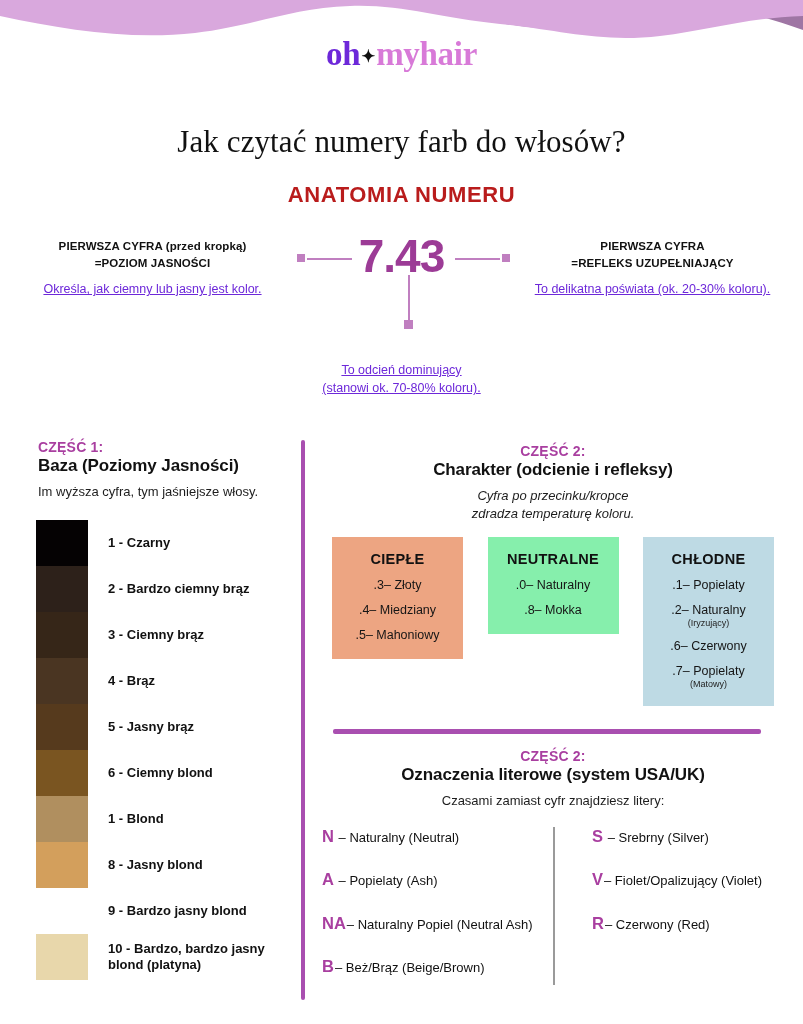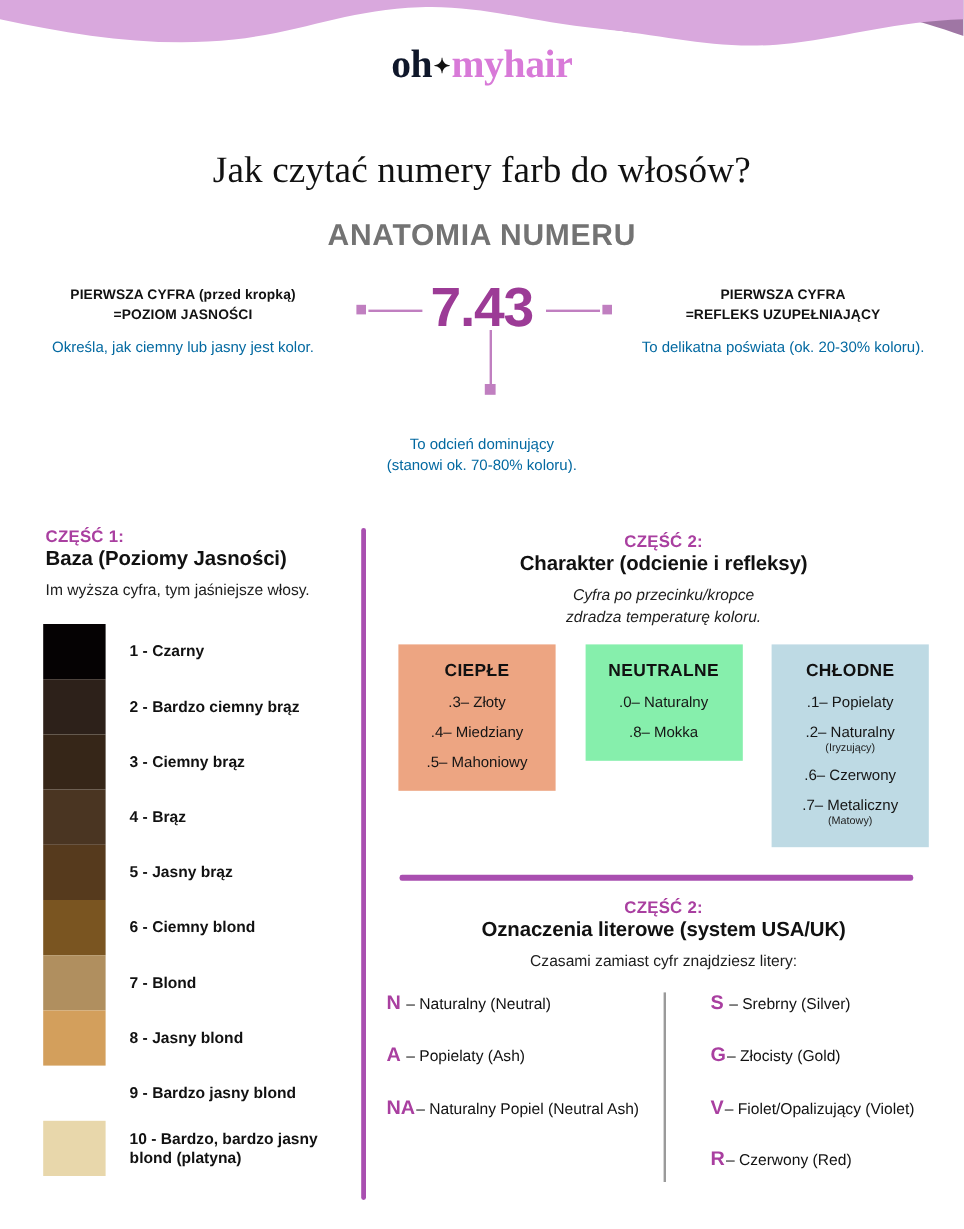--- a/index.html
+++ b/index.html
@@ -32,21 +32,21 @@
     top: 38px;
     left: 0;
     width: 803px;
     text-align: center;
     font-family: "Liberation Serif", serif;
     font-size: 33px;
     font-weight: bold;
     letter-spacing: -0.3px;
     line-height: 1;
   }
-  .logo .oh { color: #0f172a; }
+  .logo .oh { color: #6d28d9; }
   .logo .my { color: #d87ad8; }
   .logo .spark {
     display: inline-block;
     color: #111111;
     font-size: 17px;
     vertical-align: 3px;
     margin: 0 1px;
   }
 
   
@@ -63,23 +63,23 @@
     letter-spacing: 0.1px;
   }
 
   
   .anatomy-heading {
     position: absolute;
     top: 182px;
     left: 0;
     width: 803px;
     text-align: center;
-    font-size: 25px;
-    font-weight: bold;
-    color: #737373;
+    font-size: 22px;
+    font-weight: bold;
+    color: #b91c1c;
     letter-spacing: 0.6px;
   }
 
   
   .big-number {
     position: absolute;
     top: 233px;
     left: 0;
     width: 803px;
     text-align: center;
@@ -109,22 +109,23 @@
   .anat-title {
     font-size: 11.5px;
     font-weight: bold;
     color: #111111;
     line-height: 1.45;
     letter-spacing: 0.1px;
   }
   .anat-desc {
     margin-top: 9px;
     font-size: 12.5px;
-    color: #0369a1;
+    color: #6d28d9;
     line-height: 1.45;
+    text-decoration: underline;
   }
   .anat-bottom .anat-title { font-size: 12px; }
 
   
   .vdivider {
     position: absolute;
     top: 440px;
     left: 301px;
     width: 4px;
     height: 560px;
@@ -362,21 +363,21 @@
     <div class="level-row">
       <div class="swatch" style="background: rgb(86, 58, 29);"></div>
       <div class="level-label">5 - Jasny brąz</div>
     </div>
     <div class="level-row">
       <div class="swatch" style="background: rgb(122, 85, 33);"></div>
       <div class="level-label">6 - Ciemny blond</div>
     </div>
     <div class="level-row">
       <div class="swatch" style="background: rgb(176, 143, 95);"></div>
-      <div class="level-label">7 - Blond</div>
+      <div class="level-label">1 - Blond</div>
     </div>
     <div class="level-row">
       <div class="swatch" style="background: rgb(211, 159, 92);"></div>
       <div class="level-label">8 - Jasny blond</div>
     </div>
     <div class="level-row">
       <div class="swatch"></div>
       <div class="level-label">9 - Bardzo jasny blond</div>
     </div>
     <div class="level-row">
@@ -404,35 +405,35 @@
     <div class="temp-box neutral" style="background: #86efac;">
       <div class="temp-name">NEUTRALNE</div>
       <div class="temp-item"><span>.0– Naturalny</span></div>
       <div class="temp-item"><span>.8– Mokka</span></div>
     </div>
     <div class="temp-box cool" style="background: rgb(190, 218, 228);">
       <div class="temp-name">CHŁODNE</div>
       <div class="temp-item"><span>.1– Popielaty</span></div>
       <div class="temp-item"><span>.2– Naturalny</span><span class="note">(Iryzujący)</span></div>
       <div class="temp-item"><span>.6– Czerwony</span></div>
-      <div class="temp-item"><span>.7– Metaliczny</span><span class="note">(Matowy)</span></div>
+      <div class="temp-item"><span>.7– Popielaty</span><span class="note">(Matowy)</span></div>
     </div>
   </div>
 
 <div class="col3">
   <div class="part-label">CZĘŚĆ 2:</div>
   <div class="part-title">Oznaczenia literowe (system USA/UK)</div>
   <div class="part-sub">Czasami zamiast cyfr znajdziesz litery:</div>
 </div>
 
 <div class="letters">
   <div class="letters-col left" id="letters-left">
       <div class="letter-row"><span class="letter-code">N</span><span> – Naturalny (Neutral)</span></div>
       <div class="letter-row"><span class="letter-code">A</span><span> – Popielaty (Ash)</span></div>
       <div class="letter-row"><span class="letter-code">NA</span><span>– Naturalny Popiel (Neutral Ash)</span></div>
+      <div class="letter-row"><span class="letter-code">B</span><span>– Beż/Brąz (Beige/Brown)</span></div>
     </div>
   <div class="letters-col right" id="letters-right">
       <div class="letter-row"><span class="letter-code">S</span><span> – Srebrny (Silver)</span></div>
-      <div class="letter-row"><span class="letter-code">G</span><span>– Złocisty (Gold)</span></div>
       <div class="letter-row"><span class="letter-code">V</span><span>– Fiolet/Opalizujący (Violet)</span></div>
       <div class="letter-row"><span class="letter-code">R</span><span>– Czerwony (Red)</span></div>
     </div>
 </div>
 
 </body></html>

